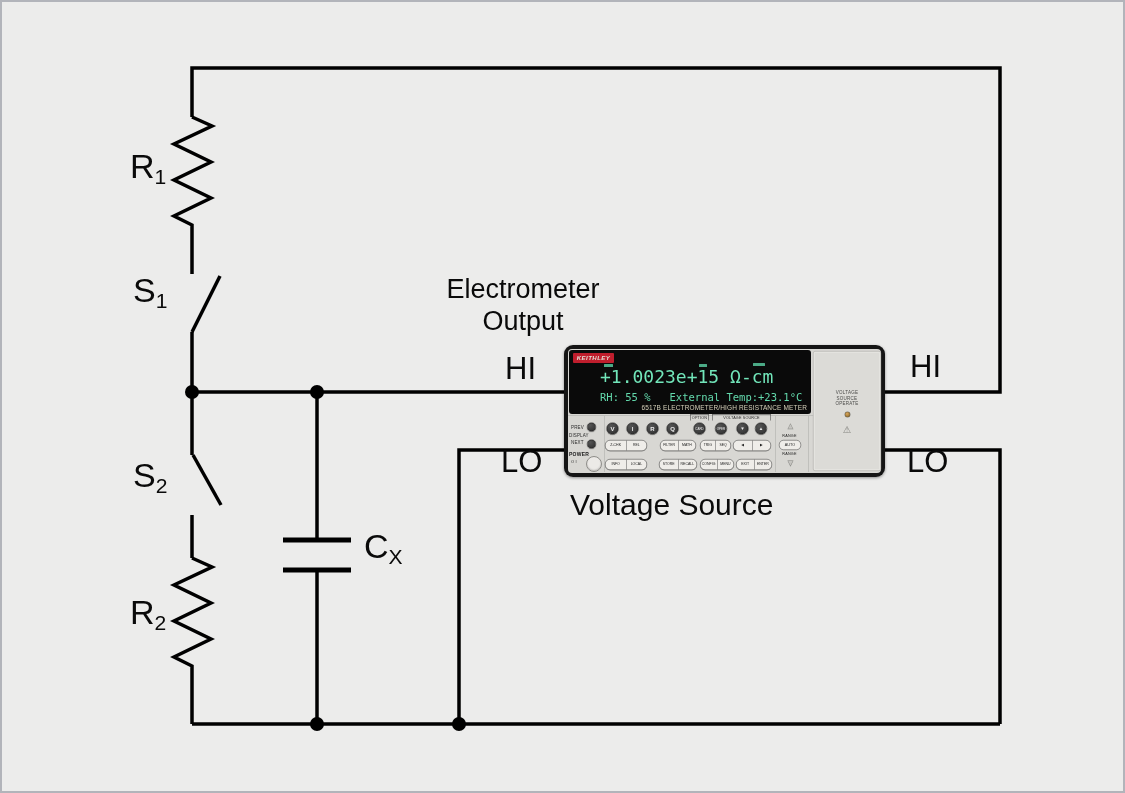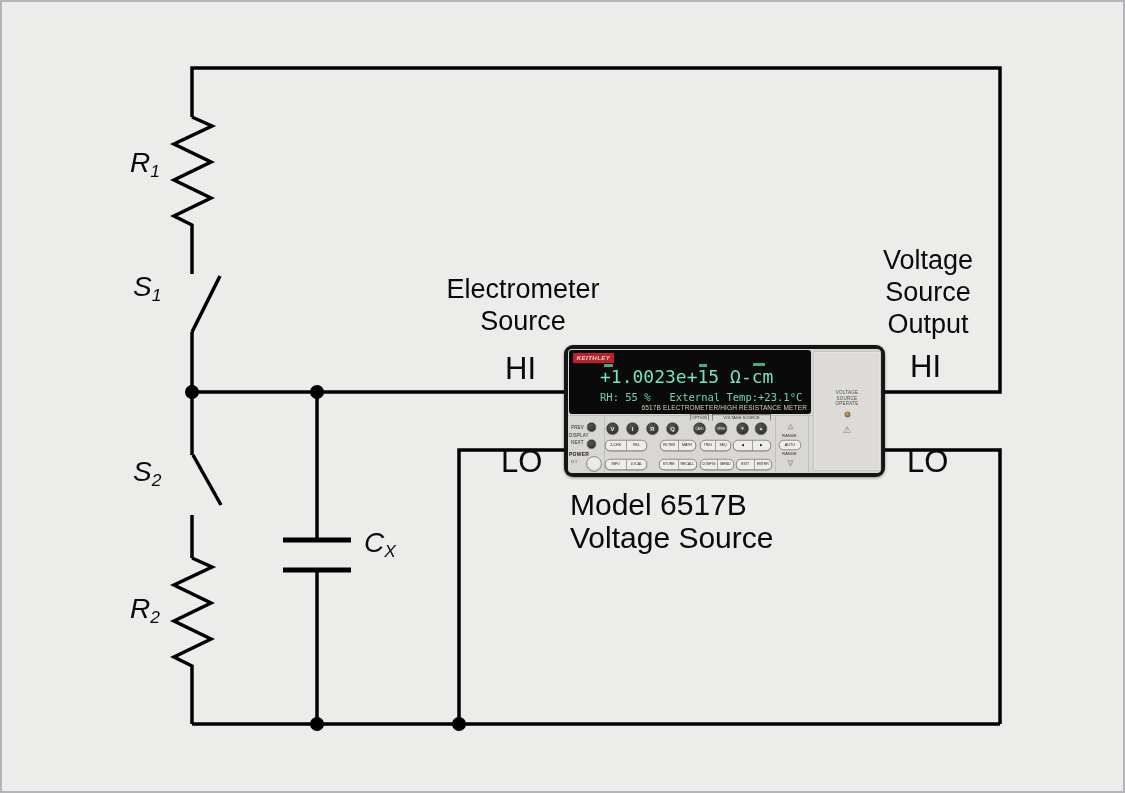--- a/index.html
+++ b/index.html
@@ -5,21 +5,21 @@
   html,body{margin:0;padding:0;background:#ececeb;}
   .page{position:relative;width:1125px;height:793px;background:#ececeb;
         border:2px solid #b2b4ba;box-sizing:border-box;overflow:hidden;
         font-family:"Liberation Sans",sans-serif;color:#0a0a0a;}
   .wires{position:absolute;left:0;top:0;}
   .wires path{stroke:#000;stroke-width:3.5;fill:none;}
   .wires path.plate{stroke-width:5;}
   .wires circle{fill:#000;stroke:none;}
 
   .lab{position:absolute;line-height:1;white-space:nowrap;}
-  .comp{font-size:28px;font-style:italic;}
+  .comp{font-size:34px;}
   .comp .sub{font-size:0.62em;vertical-align:-0.28em;}
   .hilo{font-size:31px;}
   .cap-block{font-size:27px;line-height:32px;text-align:center;white-space:pre;}
   .caption{font-size:30px;line-height:33px;}
 
   
   .instrument{position:absolute;left:562px;top:343px;width:642px;height:264px;
               transform:scale(0.5);transform-origin:0 0;background:#151515;
               border-radius:18px;box-shadow:0 2px 6px rgba(0,0,0,.4);}
   .inst-face{position:absolute;left:8px;top:8px;right:8px;bottom:8px;
@@ -108,31 +108,27 @@
     <circle cx="457" cy="722" r="7"></circle>
   </svg>
 
   <div class="lab comp" style="left:128px;top:147px;"><span>R</span><span class="sub">1</span></div>
   <div class="lab comp" style="left:131px;top:271px;"><span>S</span><span class="sub">1</span></div>
   <div class="lab comp" style="left:131px;top:456px;"><span>S</span><span class="sub">2</span></div>
   <div class="lab comp" style="left:128px;top:593px;"><span>R</span><span class="sub">2</span></div>
   <div class="lab comp" style="left:362px;top:527px;"><span>C</span><span class="sub">X</span></div>
 
   <div class="lab cap-block" style="left:411px;top:271px;width:220px;">Electrometer
-Source</div>
+Output</div>
   <div class="lab hilo" style="left:503px;top:351px;">HI</div>
   <div class="lab hilo" style="left:499px;top:444px;">LO</div>
-  <div class="lab cap-block" style="left:846px;top:242px;width:160px;">Voltage
-Source
-Output</div>
   <div class="lab hilo" style="left:908px;top:349px;">HI</div>
   <div class="lab hilo" style="left:905px;top:444px;">LO</div>
 
   <div class="lab caption" style="left:568px;top:486px;">
-    <div>Model 6517B</div>
     <div>Voltage Source</div>
   </div>
 
   <div class="instrument">
     <div class="inst-face">
 
       <div class="inst-display">
         <div class="brand-badge">KEITHLEY</div>
         <div class="annun a1"></div>
         <div class="annun a2"></div>

